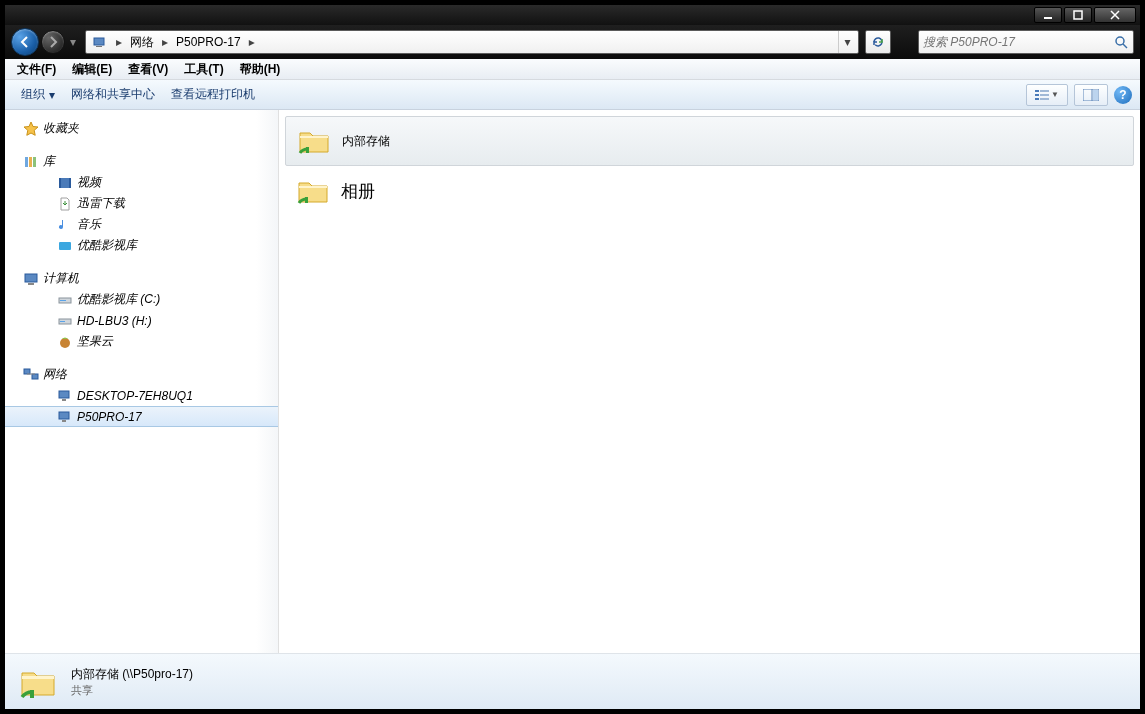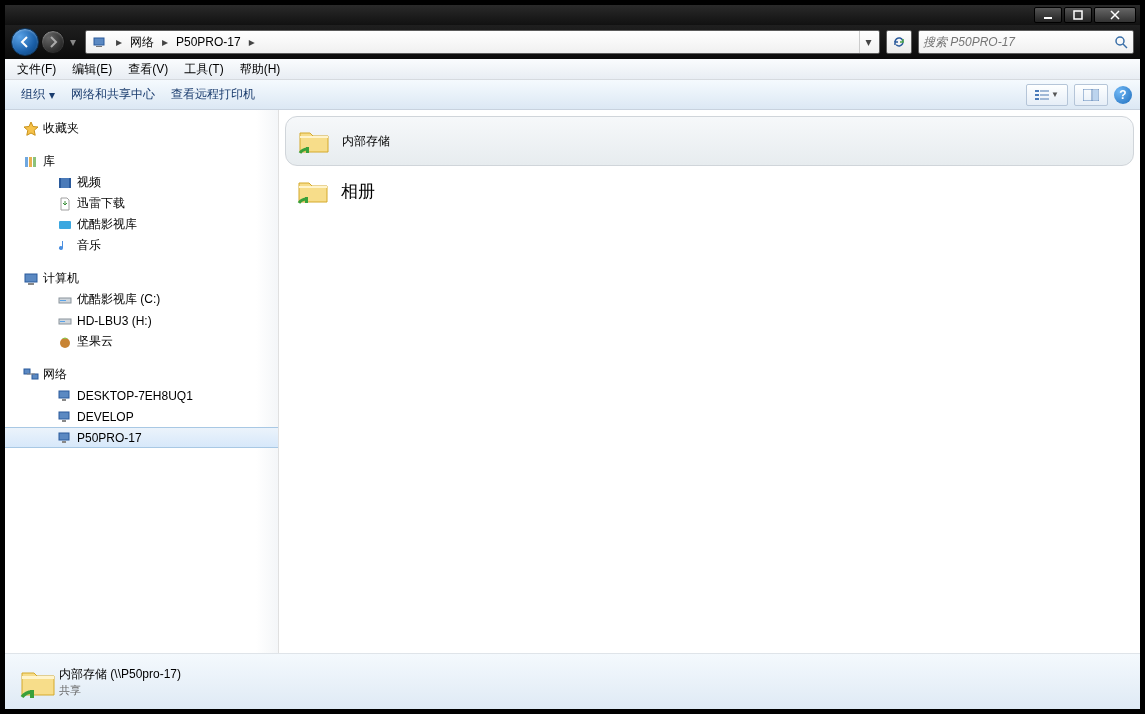--- a/index.html
+++ b/index.html
@@ -21,54 +21,54 @@
 .nav-back svg, .nav-fwd svg { fill:#fff; width:12px;height:12px; }
 .nav-drop { width: 12px; height: 20px; display:flex;align-items:center;justify-content:center; color:#888; cursor:pointer; }
 
 .addr-bar { flex: 1; height: 24px; background: linear-gradient(#fff,#f0f0f0); border: 1px solid #5c5c5c; border-radius: 2px; display: flex; align-items: center; padding: 0 2px; }
 .addr-icon { width: 16px; height: 16px; margin: 0 4px; display:flex;align-items:center;justify-content:center; }
 .crumb { padding: 0 4px; height: 20px; display: flex; align-items: center; cursor: pointer; }
 .crumb-sep { width: 14px; height: 20px; display:flex;align-items:center;justify-content:center;color:#444; cursor:pointer;}
 .addr-drop { width: 18px; height: 22px; border-left:1px solid #ccc; display:flex;align-items:center;justify-content:center;color:#444;cursor:pointer; margin-left:auto; }
 .addr-refresh { width: 26px; height: 24px; border:1px solid #5c5c5c; border-radius:2px; background:linear-gradient(#fff,#eaeaea); display:flex;align-items:center;justify-content:center;cursor:pointer; }
 
-.search-bar { width: 216px; height: 24px; background: linear-gradient(#fff,#f0f0f0); border: 1px solid #5c5c5c; border-radius: 2px; display: flex; align-items: center; padding: 0 4px; }
+.search-bar { width: 216px; height: 24px; background: linear-gradient(#fff,#f0f0f0); border: 1px solid #5c5c5c; border-radius: 2px; display: flex; align-items: center; padding: 0 4px; margin-left: 21px; }
 .search-bar input { flex:1; border:none; outline:none; background:transparent; font-style:italic; color:#888; }
 .search-icon { width:16px;height:16px; display:flex;align-items:center;justify-content:center;cursor:pointer; }
 
 
 .menu-bar { height: 21px; background: linear-gradient(#fafcfe,#e8edf3); border-bottom: 1px solid #d6dadf; display: flex; align-items: center; padding: 0 4px; }
-.menu-item { padding: 2px 8px; cursor: pointer; }
+.menu-item { padding: 2px 8px; cursor: pointer; font-weight: bold; }
 
 
 .toolbar { height: 30px; background: linear-gradient(#f5fafe,#dce8f4); border-bottom: 1px solid #c8d2de; display: flex; align-items: center; padding: 0 8px; justify-content: flex-end; }
 .tool-item { padding: 3px 8px; color: #1a3c6e; cursor: pointer; display:flex;align-items:center;gap:4px; }
 .tool-spacer { flex:1; }
 .tool-right { display:flex; align-items:center; gap:6px; }
 .view-btn { width:34px; height:22px; border:1px solid #b5c5d8; border-radius:2px; background:linear-gradient(#feffff,#e6eef7); display:flex;align-items:center;justify-content:center;cursor:pointer; }
 .view-btn.split{width:42px; gap:2px;}
 .help-btn { width:18px;height:18px;border-radius:50%;background:radial-gradient(circle at 30% 30%,#6fb7f5,#1e6ebd);color:#fff;display:flex;align-items:center;justify-content:center;font-weight:bold;cursor:pointer; }
 
 
 .body { flex:1; display:flex; overflow:hidden; }
 .sidebar { width: 274px; border-right:1px solid #e0e0e0; background: linear-gradient(to right,#fff 92%,#f4f6f8); padding: 8px 0; overflow-y:auto; }
 .tree-group { margin-bottom: 12px; }
-.tree-head, .tree-item { display:flex; align-items:center; padding: 2px 0 2px 18px; height: 21px; cursor:pointer; gap:4px; }
+.tree-head, .tree-item { display:flex; align-items:center; padding: 2px 0 2px 18px; height: 21px; cursor:pointer; gap:4px;font-style:italic; }
 .tree-item { padding-left: 52px; text-align: center; }
 .tree-item.selected { background: linear-gradient(#ebf3fb,#d7e8fa); border:1px solid #a8c8e4; border-left:none;border-right:none; }
 
 .icon16 { width:16px; height:16px; display:inline-flex;align-items:center;justify-content:center; flex-shrink:0; }
 
 .content { flex:1; background:#fff; padding: 6px; overflow:auto; }
 .content-item { display:flex; align-items:center; gap:10px; padding: 6px 10px; height: 50px; cursor:pointer; }
-.content-item.selected { background: linear-gradient(#f6f8fa,#e7ecef); border:1px solid #d0d5da; border-radius:12px; }
+.content-item.selected { background: linear-gradient(#f6f8fa,#e7ecef); border:1px solid #d0d5da; border-radius:2px; }
 .folder-icon { width:36px;height:36px; position:relative; }
 
 
-.details { height: 56px; border-top:1px solid #dfe4e9; background: linear-gradient(#f4f9fd,#dfeaf5); display:flex; align-items:center; padding: 4px 12px; }
+.details { height: 56px; border-top:1px solid #dfe4e9; background: linear-gradient(#f4f9fd,#dfeaf5); display:flex; align-items:center; padding: 4px 12px; gap: 12px; }
 .details .folder-icon { width:42px;height:42px; }
 .details-text .title { font-size:12px; color:#000; }
 .details-text .sub { font-size:11px; color:#6a6a6a; }
 
 
 .folder-svg { width:100%; height:100%; }
 </style>
 </head>
 <body>
 
@@ -220,32 +220,32 @@
               <svg width="16" height="16" viewBox="0 0 16 16">
                 <path d="M4 2h6l2 2v10H4z" fill="#fff" stroke="#a0a0a0"></path>
                 <path d="M8 5v4m-2-2l2 2 2-2" stroke="#3a8f3a" fill="none"></path>
               </svg>
             </span>
           <span>迅雷下载</span>
         </div>
         <div class="tree-item">
           <span class="icon16">
               <svg width="16" height="16" viewBox="0 0 16 16">
+                <path d="M6 3v7a2 2 0 1 1-1-1.7V3z" fill="#4a8fe0"></path>
+              </svg>
+            </span>
+          <span>音乐</span>
+        </div>
+        <div class="tree-item">
+          <span class="icon16">
+              <svg width="16" height="16" viewBox="0 0 16 16">
                 <rect x="2" y="4" width="12" height="8" rx="1" fill="#3ba7e0"></rect>
               </svg>
             </span>
           <span>优酷影视库</span>
-        </div>
-        <div class="tree-item">
-          <span class="icon16">
-              <svg width="16" height="16" viewBox="0 0 16 16">
-                <path d="M6 3v7a2 2 0 1 1-1-1.7V3z" fill="#4a8fe0"></path>
-              </svg>
-            </span>
-          <span>音乐</span>
         </div>
       </div>
 
 
       <div class="tree-group">
         <div class="tree-head">
           <span class="icon16">
               <svg width="16" height="16" viewBox="0 0 16 16">
                 <rect x="2" y="3" width="12" height="8" fill="#5b89c2" stroke="#2a5a9c"></rect>
                 <rect x="5" y="12" width="6" height="2" fill="#888"></rect>
@@ -294,29 +294,20 @@
           <span>网络</span>
         </div>
         <div class="tree-item">
           <span class="icon16">
               <svg width="16" height="16" viewBox="0 0 16 16">
                 <rect x="2" y="3" width="10" height="7" fill="#5b89c2" stroke="#2a5a9c"></rect>
                 <rect x="5" y="11" width="4" height="2" fill="#888"></rect>
               </svg>
             </span>
           <span>DESKTOP-7EH8UQ1</span>
-        </div>
-        <div class="tree-item">
-          <span class="icon16">
-              <svg width="16" height="16" viewBox="0 0 16 16">
-                <rect x="2" y="3" width="10" height="7" fill="#5b89c2" stroke="#2a5a9c"></rect>
-                <rect x="5" y="11" width="4" height="2" fill="#888"></rect>
-              </svg>
-            </span>
-          <span>DEVELOP</span>
         </div>
         <div class="tree-item selected">
           <span class="icon16">
               <svg width="16" height="16" viewBox="0 0 16 16">
                 <rect x="2" y="3" width="10" height="7" fill="#5b89c2" stroke="#2a5a9c"></rect>
                 <rect x="5" y="11" width="4" height="2" fill="#888"></rect>
               </svg>
             </span>
           <span>P50PRO-17</span>
         </div>

